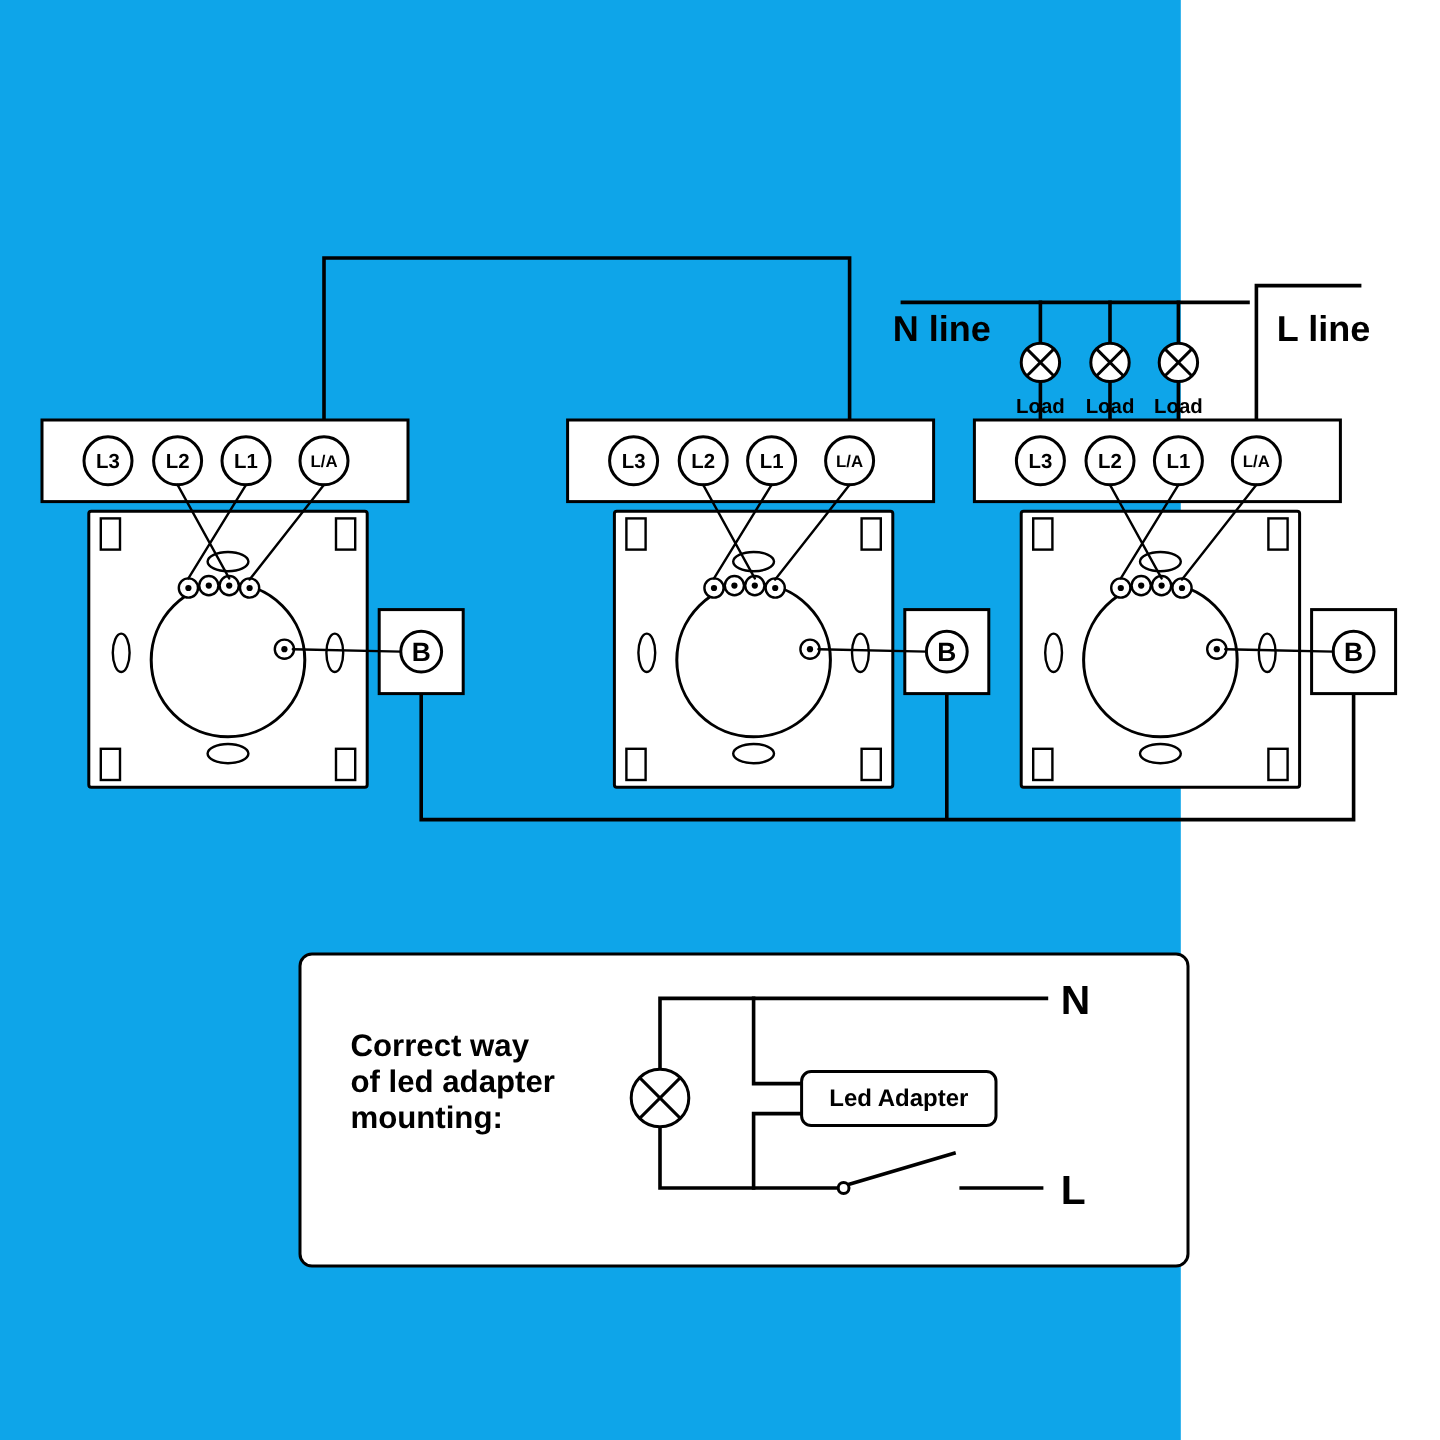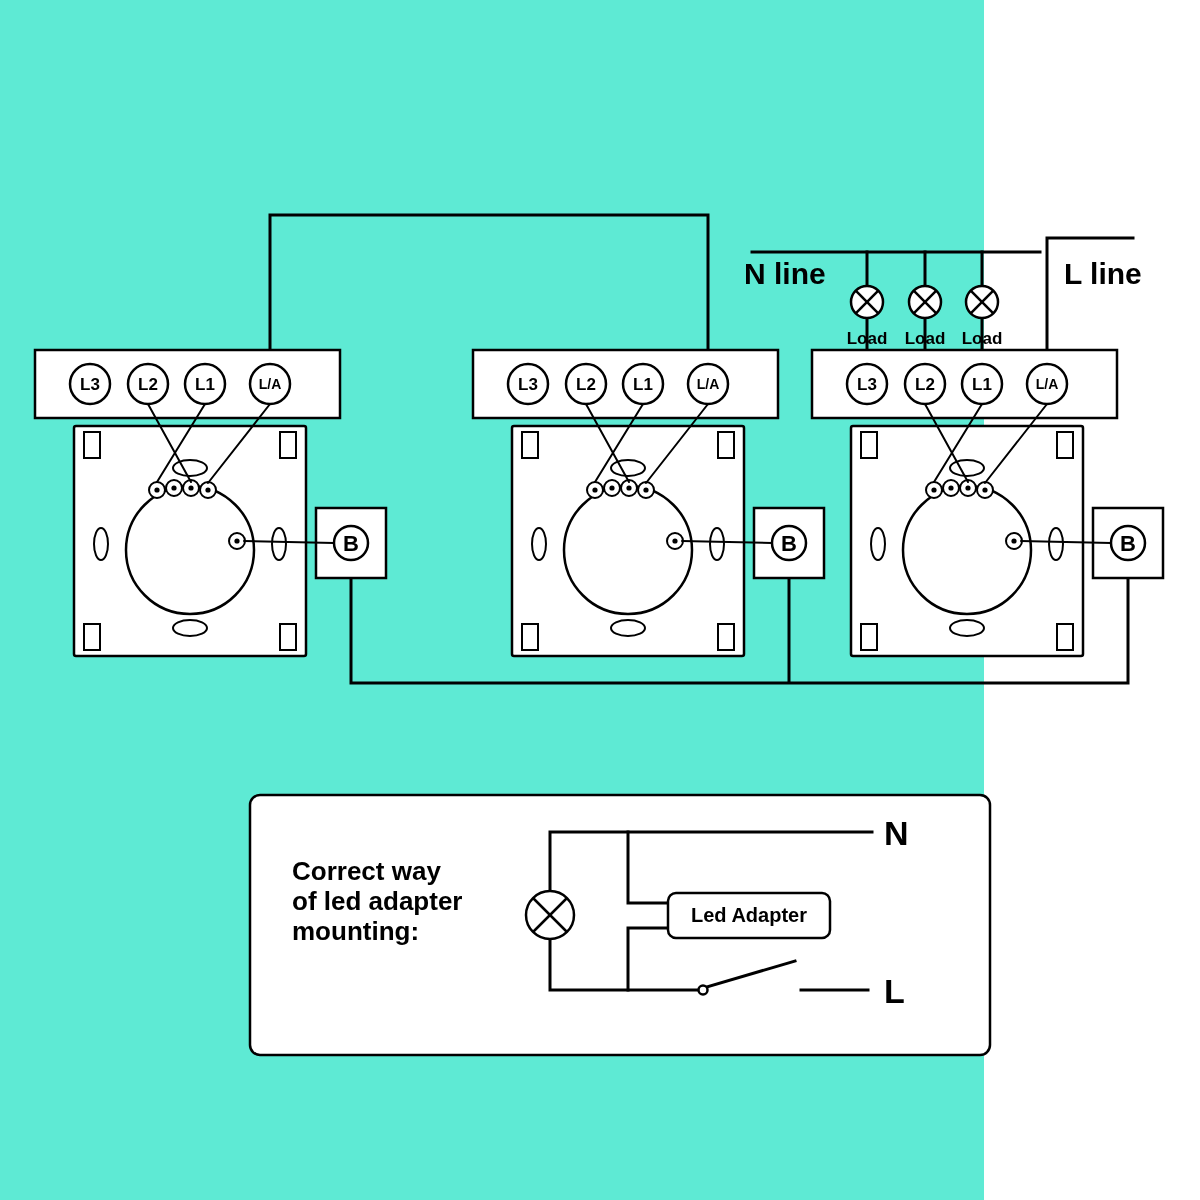--- a/index.html
+++ b/index.html
@@ -1,20 +1,20 @@
 <!DOCTYPE html>
 <html><head>
 <meta charset="utf-8">
 <style>
   html, body { margin: 0; padding: 0; background: #ffffff; }
   .canvas {
     position: relative;
     width: 984px;
     height: 1200px;
-    background: #5eead4;
+    background: #0ea5e9;
     font-family: "Liberation Sans", sans-serif;
   }
   svg text {
     font-family: "Liberation Sans", sans-serif;
     fill: #000;
   }
   .s2  { stroke: #000; stroke-width: 2;   fill: #fff; }
   .s25 { stroke: #000; stroke-width: 2.5; fill: #fff; }
   .wire  { stroke: #000; stroke-width: 3; fill: none; stroke-linecap: square; }
   .wire2 { stroke: #000; stroke-width: 2; fill: none; stroke-linecap: round; }

